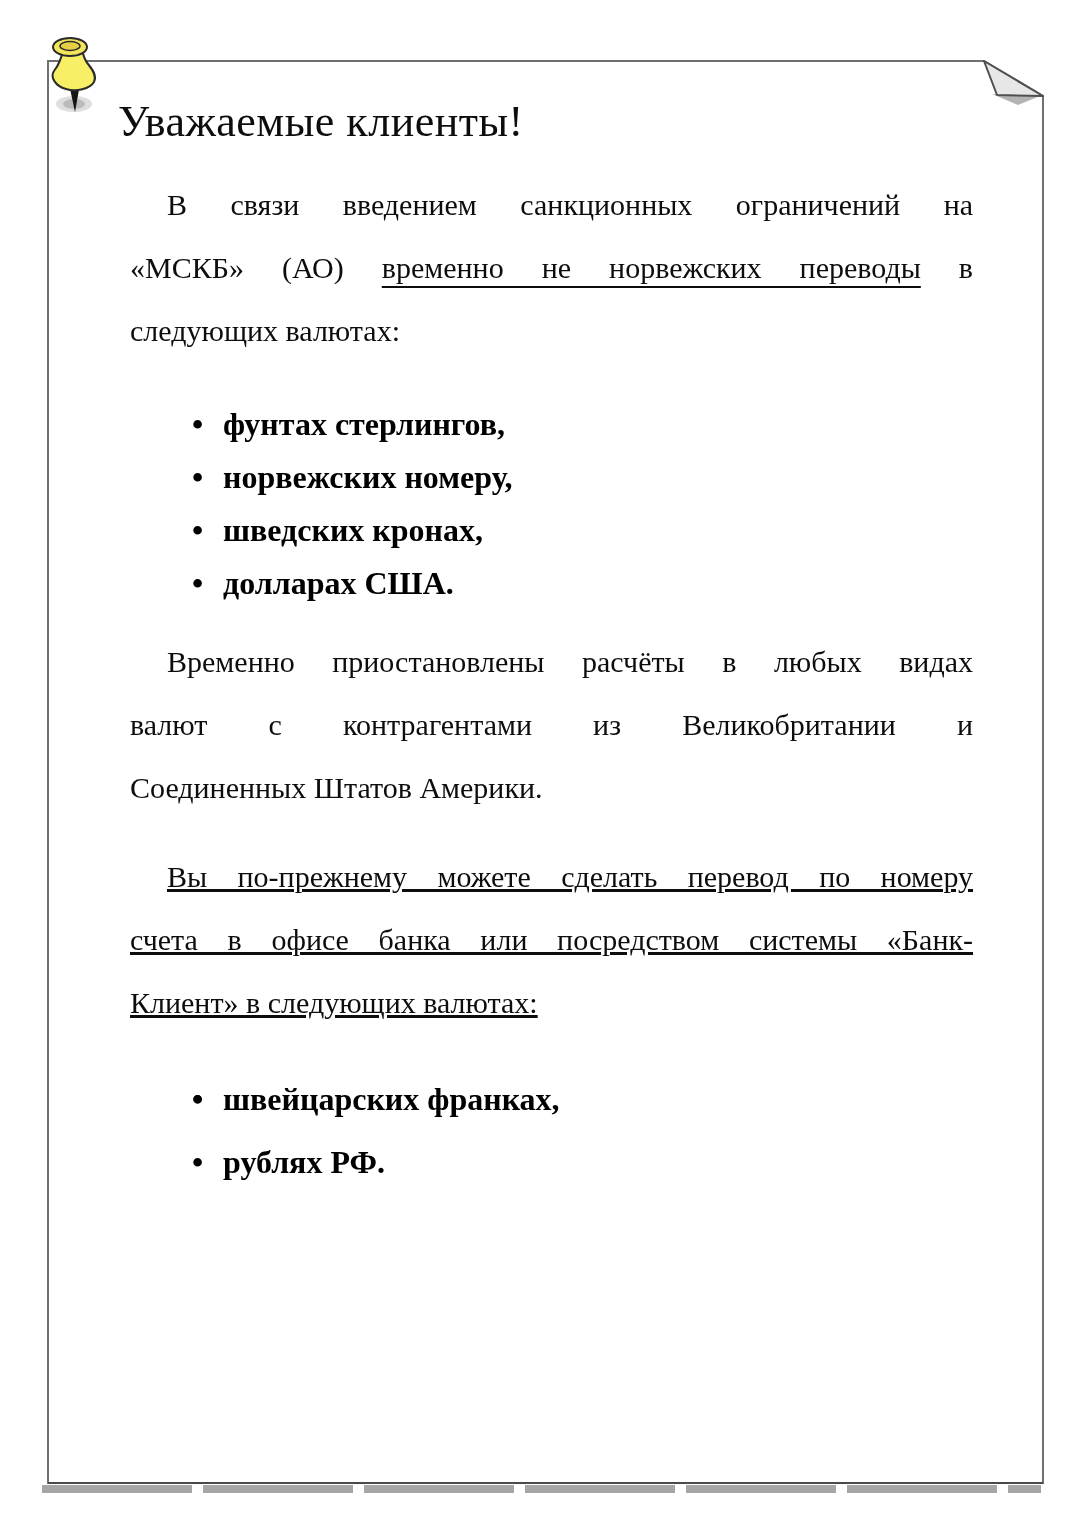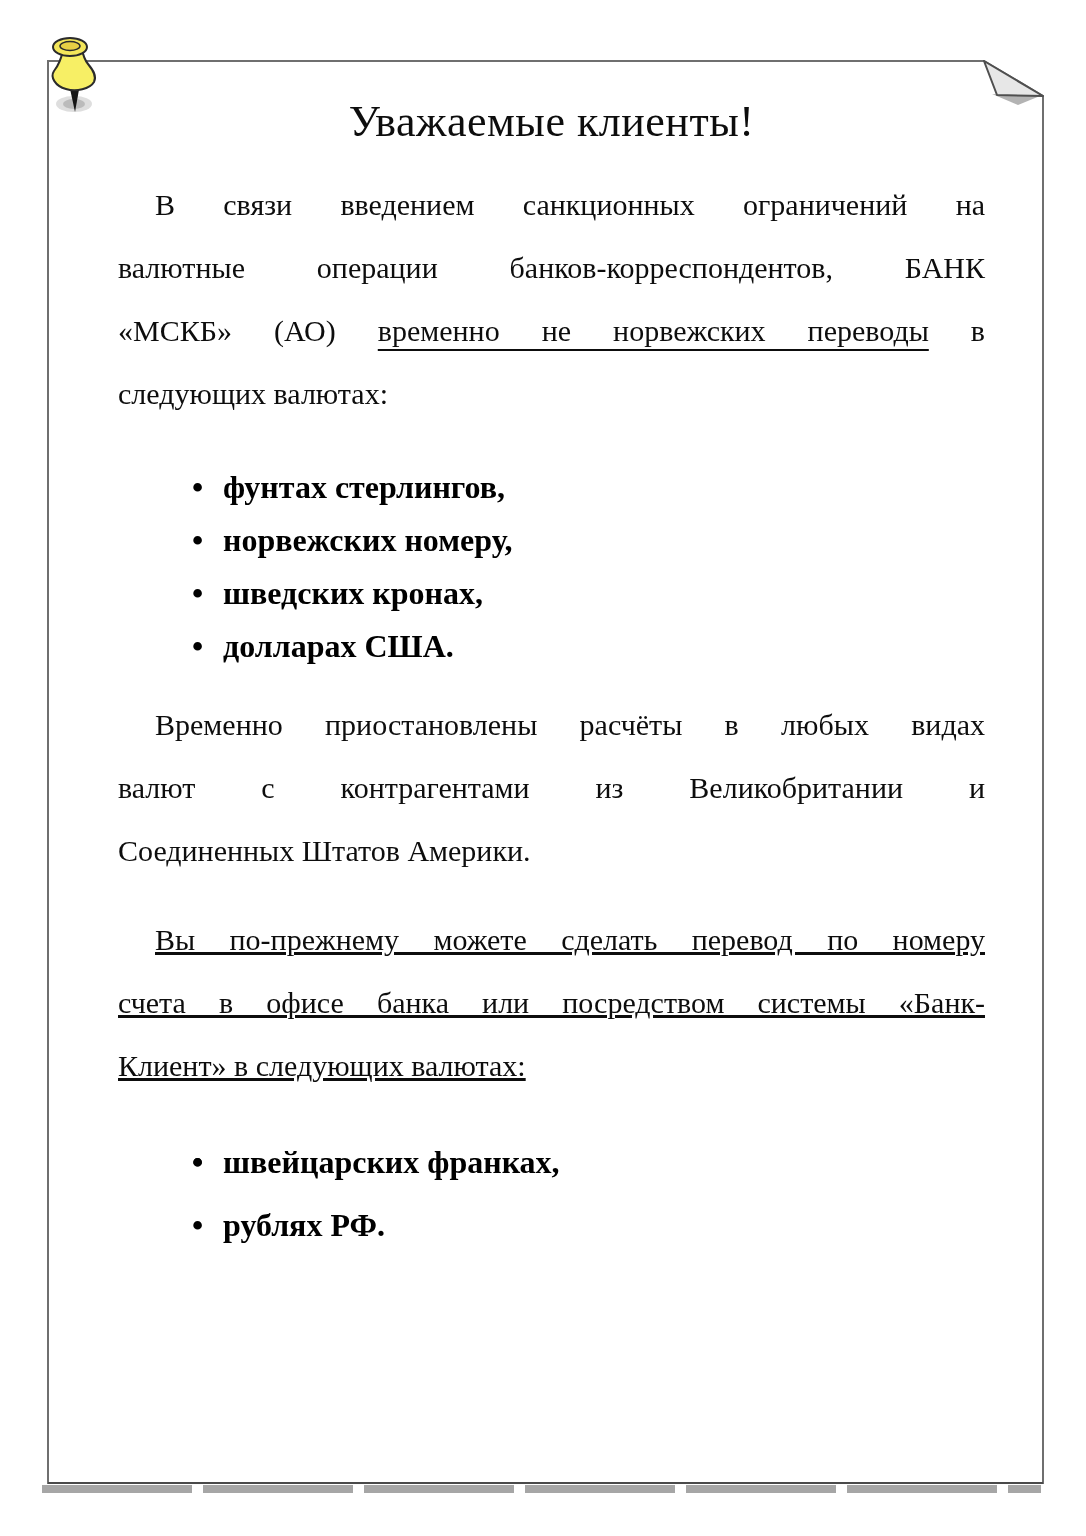--- a/index.html
+++ b/index.html
@@ -7,24 +7,24 @@
   .stage { position: relative; width: 1086px; height: 1536px; overflow: hidden; }
   .paper-svg { position: absolute; left: 0; top: 0; }
   .paper-content {
     position: absolute; left: 47px; top: 60px;
     width: 996px; height: 1423px;
     box-sizing: border-box;
     padding: 36px 58px 0 71px;
     color: #0d0d0d;
   }
   .title {
-    font-size: 44px; font-weight: 400; text-align: center;
+    font-size: 44px; font-weight: 400; text-align: left;
     margin: 0 0 26px 0; letter-spacing: 0.5px;
   }
-  .para { margin: 0; }
+  .para { margin: 12px; }
   .jline {
     font-size: 30px; line-height: 63px;
     text-align: justify; text-align-last: justify;
     white-space: normal;
   }
   .jline.last { text-align: left; text-align-last: left; }
   .indent { text-indent: 37px; }
   .ul {
     text-decoration: underline;
     text-decoration-thickness: 2px;
@@ -68,21 +68,20 @@
       <ellipse cx="70" cy="46" rx="10" ry="4.5" stroke="#2b2b2b" stroke-width="1.5" fill="#e7cf45"></ellipse>
     </g>
   </svg>
 
   <main class="paper-content">
 
     <h1 class="title">Уважаемые клиенты!</h1>
 
     <section class="para">
       <div class="jline indent">В связи введением санкционных ограничений на</div>
-      <div class="jline">валютные операции банков-корреспондентов, БАНК</div>
       <div class="jline"><span>«МСКБ» (АО) </span><span class="ul">временно не норвежских переводы</span><span> в</span></div>
       <div class="jline last">следующих валютах:</div>
     </section>
 
     <ul class="blist list-tight">
       <li><span class="bullet">•</span><span>фунтах стерлингов,</span></li>
       <li><span class="bullet">•</span><span>норвежских номеру,</span></li>
       <li><span class="bullet">•</span><span>шведских кронах,</span></li>
       <li><span class="bullet">•</span><span>долларах США.</span></li>
     </ul>

